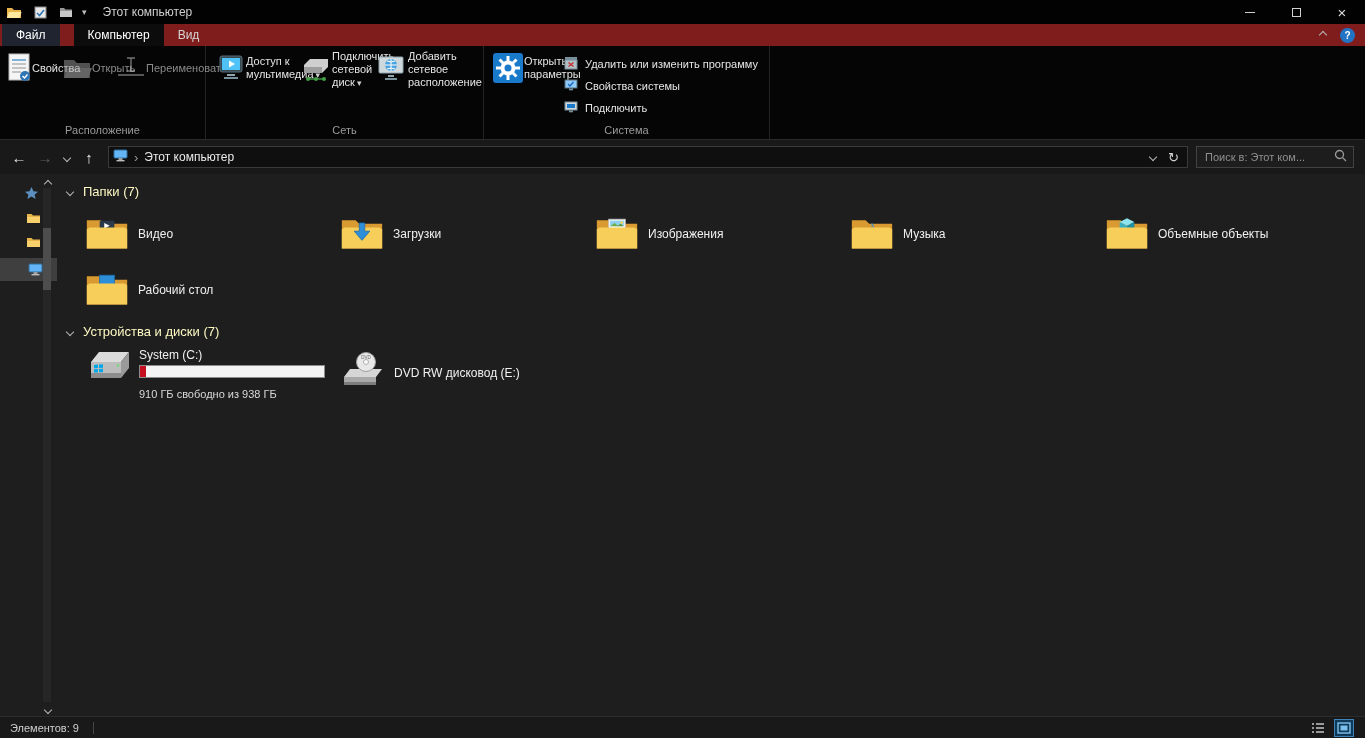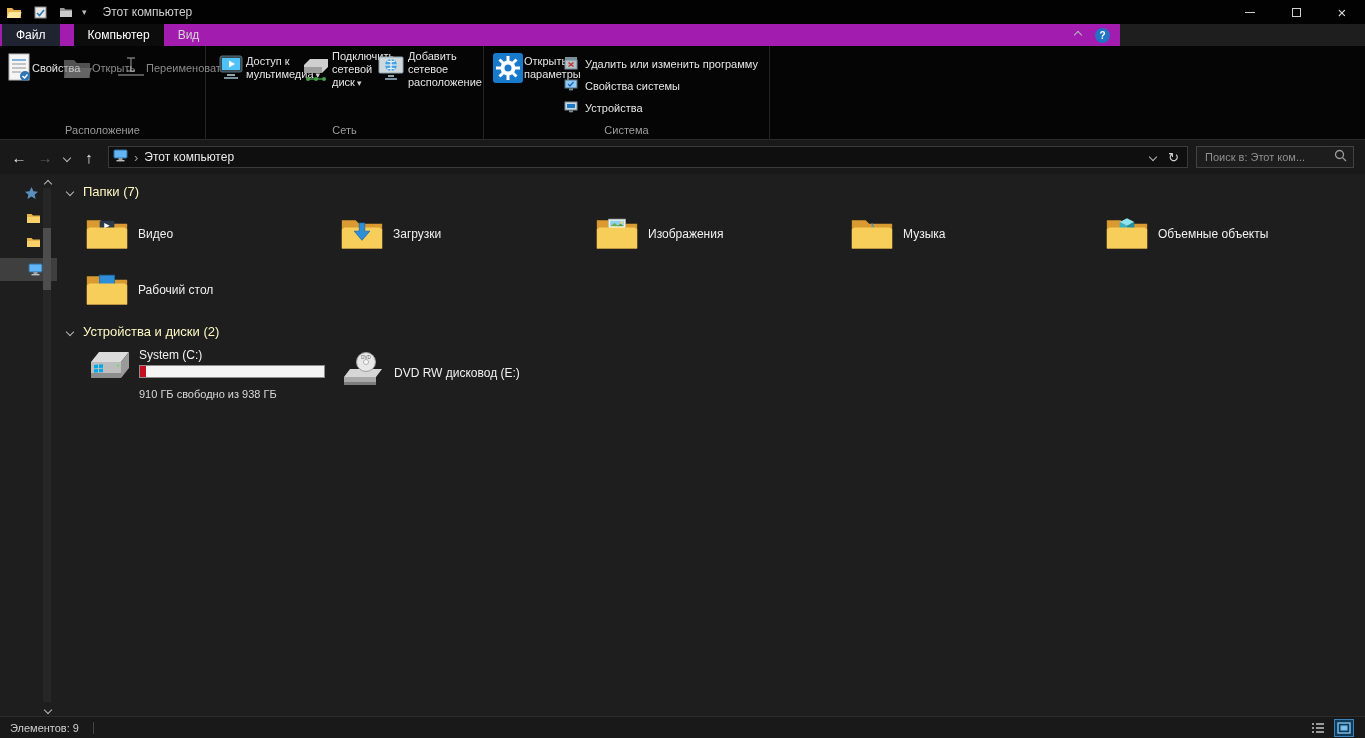--- a/index.html
+++ b/index.html
@@ -11,21 +11,21 @@
   .titlebar .appicon{margin-left:6px;display:flex;}
   .qa-icon{margin-left:10px;width:16px;height:16px;display:flex;align-items:center;justify-content:center;}
   .qa-chev{margin-left:8px;color:#bdbdbd;font-size:9px;}
   .title-text{margin-left:16px;color:#cfcfcf;font-size:12px;}
   .wincontrols{margin-left:auto;display:flex;height:24px;}
   .winbtn{width:46px;height:24px;display:flex;align-items:center;justify-content:center;color:#cfcfcf;}
   .min-glyph{display:inline-block;width:10px;height:1px;background:#cfcfcf;}
   .max-glyph{display:inline-block;width:9px;height:9px;border:1px solid #cfcfcf;}
   .close-glyph{font-size:15px;line-height:15px;color:#dedede;}
 
-  .tabrow{position:absolute;left:0;top:24px;width:1120px;height:22px;background:#a21caf;display:flex;align-items:stretch;}
+  .tabrow{position:absolute;left:0;top:24px;width:1365px;height:22px;background:#7f1d1d;display:flex;align-items:stretch;}
   .tab{padding:0 14px;display:flex;align-items:center;font-size:12px;color:#d6d6d6;}
   .tab.file{background:#1f2430;color:#fff;margin-left:2px;}
   .tab.active{background:#0c0c0c;color:#fff;}
   .ribbon-right{margin-left:auto;display:flex;align-items:center;gap:14px;padding-right:10px;}
   .helpbtn{width:15px;height:15px;border-radius:50%;background:#2173c4;color:#fff;font-size:10px;font-weight:bold;display:flex;align-items:center;justify-content:center;}
 
   
   .ribbon{position:absolute;left:0;top:46px;width:1365px;height:94px;background:#050505;border-bottom:1px solid #2a2a2a;}
   .rgroup{position:absolute;top:0;height:93px;border-right:1px solid #242424;}
   .rgroup-label{position:absolute;bottom:3px;left:0;width:100%;text-align:center;color:#9b9b9b;font-size:11px;}
@@ -249,21 +249,21 @@
         <span>Свойства системы</span>
       </div>
       <div class="ritem" style="left:80px;top:52px;">
         <span>
           <svg width="14" height="14" viewBox="0 0 14 14">
               <rect x="1" y="2" width="12" height="8" fill="#cfd8dc" stroke="#78909c"></rect>
               <rect x="3" y="4" width="8" height="4" fill="#1979ca"></rect>
               <rect x="5" y="10.5" width="4" height="1.8" fill="#78909c"></rect>
             </svg>
         </span>
-        <span>Устройства</span>
+        <span>Подключить</span>
       </div>
       <div class="rgroup-label">Система</div>
     </div>
   </div>
 
   <div class="addressrow">
     <span class="navbtn" style="margin-left:6px">←</span>
     <span class="navbtn disabled">→</span>
     <span style="width:18px;text-align:center"><span class="chev down"></span></span>
     <span class="navbtn">↑</span>
@@ -410,21 +410,21 @@
                 <rect x="19" y="16.5" width="10" height="1.5" fill="#8a8a8a"></rect>
                 <path d="M2 36 V15 l3-2 h38 l3 2 v21z" fill="#f8ce5b"></path>
               </svg>
           </span>
           <span>Рабочий стол</span>
         </div>
       </div>
 
       <div class="secheader" style="left:10px;top:150px;">
         <span class="chev down"></span>
-        <span>Устройства и диски (2)</span>
+        <span>Устройства и диски (7)</span>
       </div>
 
       <div class="drives">
 
         <div class="drivetile">
           <span>
             <svg width="46" height="42" viewBox="0 0 46 42">
                 <polygon points="6,16 14,6 44,6 36,16" fill="#dcdcdc"></polygon>
                 <polygon points="36,16 44,6 44,22 36,32" fill="#9a9a9a"></polygon>
                 <rect x="6" y="16" width="30" height="16" fill="#bdbdbd"></rect>

